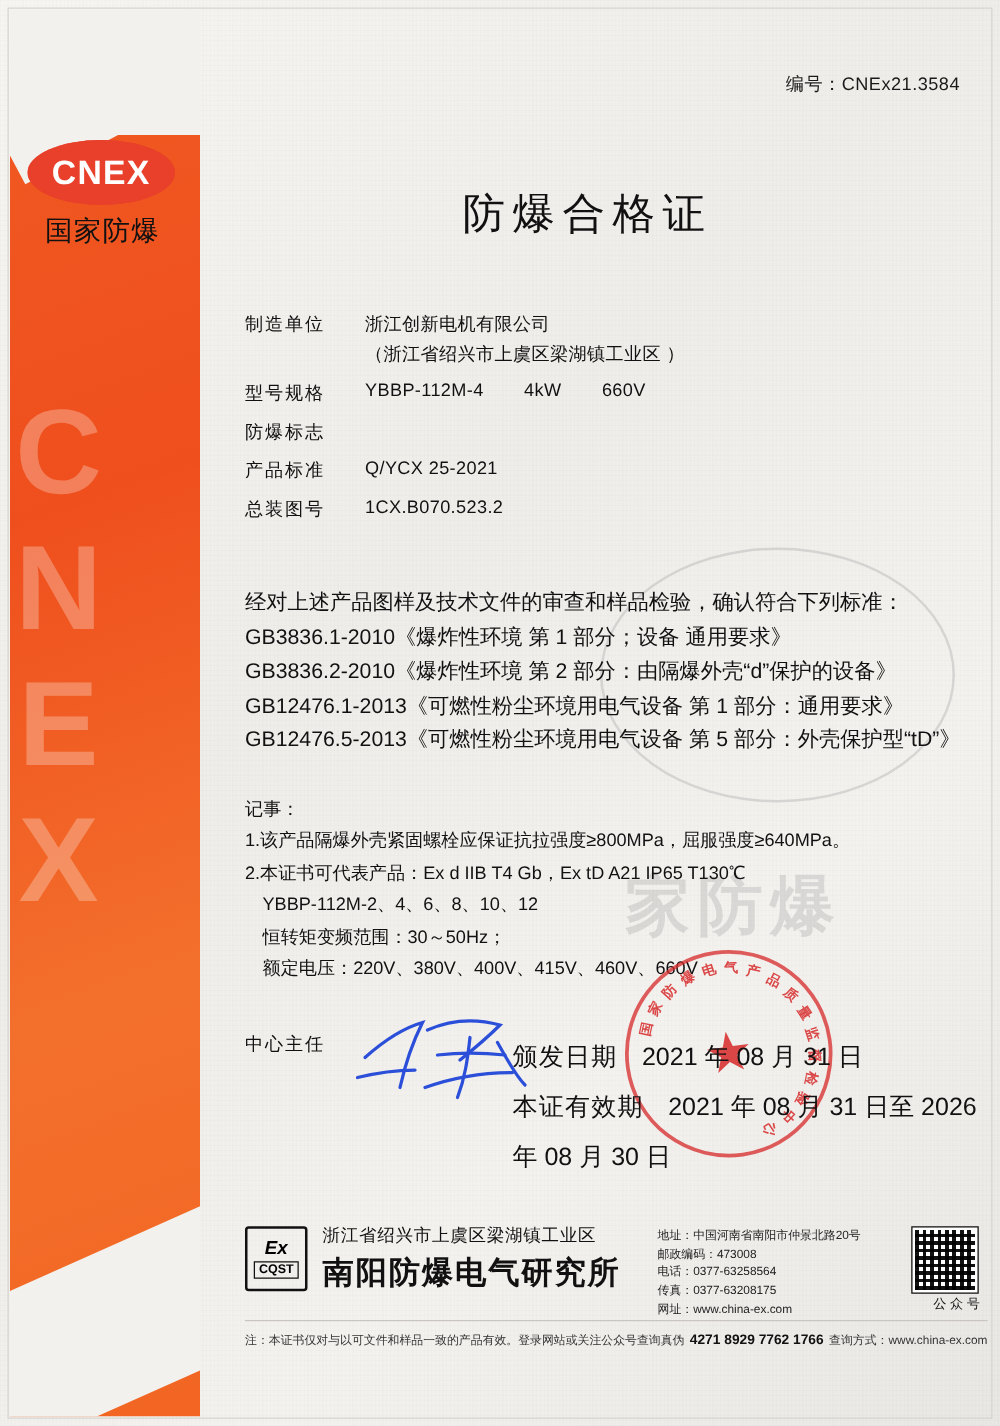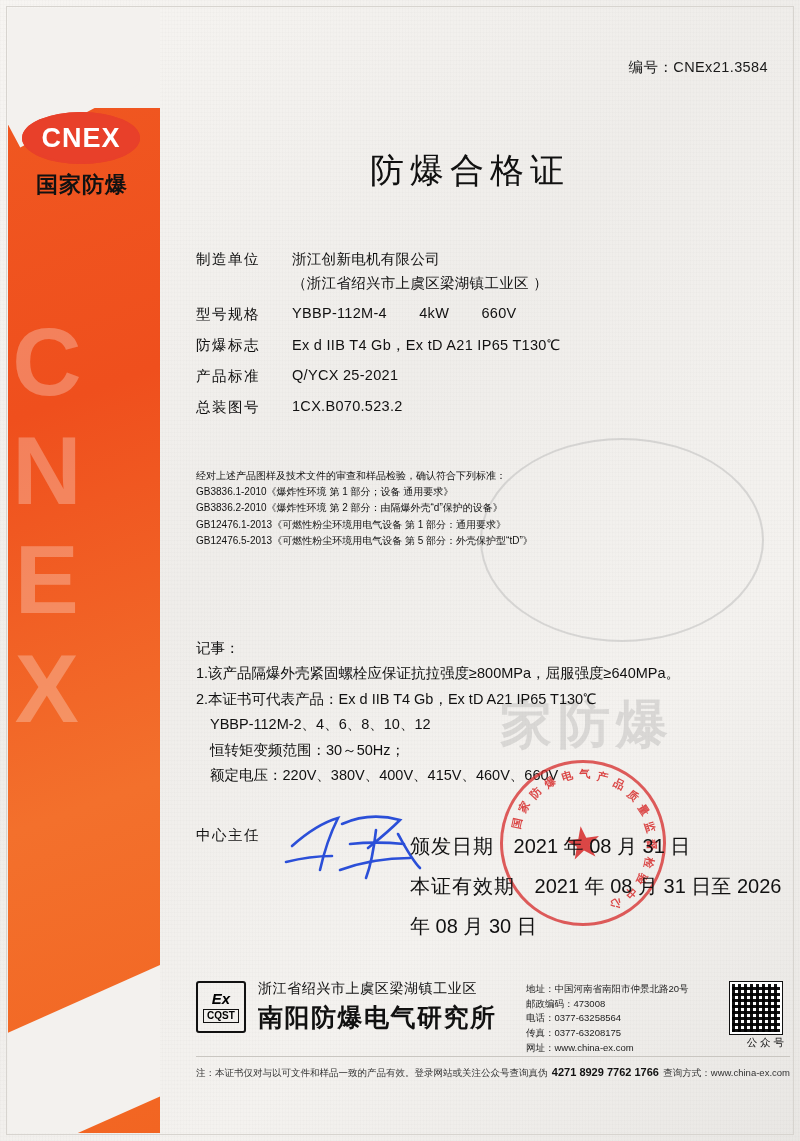--- a/index.html
+++ b/index.html
@@ -102,21 +102,21 @@
   }
   .logo-oval span {
     color: #fff;
     font-size: 27px;
     font-weight: bold;
     letter-spacing: 1px;
   }
   .logo-cn {
     margin-top: 6px;
     font-size: 22px;
-    font-weight: bold;
+    font-weight: normal;
     color: #111;
     letter-spacing: 1px;
   }
 
   
   .content {
     position: absolute;
     left: 170px;
     top: 0;
     width: 622px;
@@ -170,21 +170,21 @@
     margin-top: 5px;
   }
   .gap-1 { margin-right: 28px; }
 
   
   .standards {
     position: absolute;
     left: 26px;
     top: 468px;
     width: 580px;
-    font-size: 10px;
+    font-size: 17px;
     color: #111;
     line-height: 1.62;
   }
   
   .notes {
     position: absolute;
     left: 26px;
     top: 636px;
     width: 580px;
     font-size: 14.5px;
@@ -421,21 +421,20 @@
         <div class="lbl">型号规格</div>
         <div class="val">
           <span class="gap-1">YBBP-112M-4</span>
           <span class="gap-1">4kW</span>
           <span>660V</span>
         </div>
       </div>
 
       <div class="row">
         <div class="lbl">防爆标志</div>
-        <div class="val">Ex d IIB T4 Gb，Ex tD A21 IP65 T130℃</div>
       </div>
 
       <div class="row">
         <div class="lbl">产品标准</div>
         <div class="val">Q/YCX 25-2021</div>
       </div>
 
       <div class="row">
         <div class="lbl">总装图号</div>
         <div class="val">1CX.B070.523.2</div>

